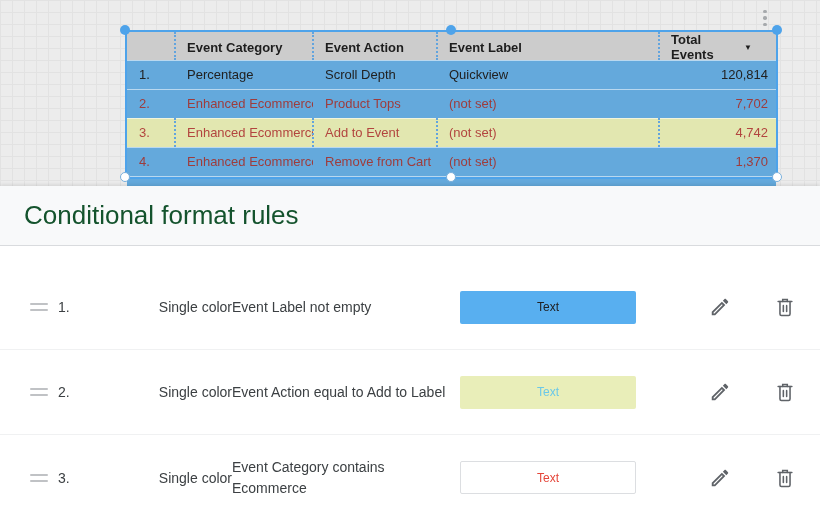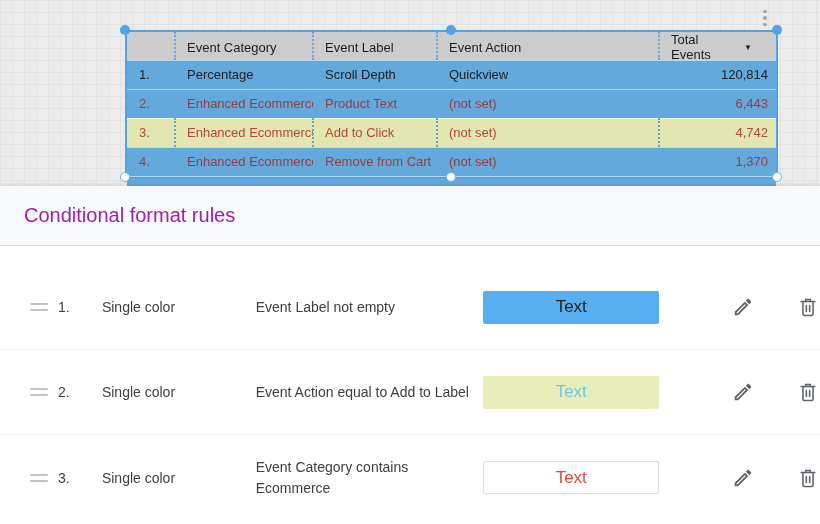--- a/index.html
+++ b/index.html
@@ -16,21 +16,21 @@
 
   .kebab { position:absolute; left:760px; top:6px; width:10px; height:24px;
     display:flex; flex-direction:column; align-items:center; justify-content:center; gap:3px; cursor:pointer; }
   .kebab i { width:3.5px; height:3.5px; border-radius:50%; background:#a6a9ac; }
 
   .table-wrap { position:absolute; left:127px; top:32px; width:649px; height:154px; }
   .rows-clip { position:absolute; inset:0; overflow:hidden; }
 
   .thead, .tr { display:grid; grid-template-columns:48px 138px 124px 222px 117px; }
   .thead { height:28px; background:#cccccc; }
-  .th { display:flex; align-items:center; padding-left:12px; font-size:13px; font-weight:400; color:#1d1d1d; }
+  .th { display:flex; align-items:center; padding-left:12px; font-size:13px; font-weight:700; color:#1d1d1d; }
   .th:first-child { padding-left:12px; }
   .th:last-child { justify-content:flex-end; padding-right:24px; }
   .sort { font-size:8px; margin-left:6px; color:#1d1d1d; }
 
   .tr { height:29px; font-size:13px; box-shadow:inset 0 1px 0 rgba(255,255,255,.55); }
   .td { display:flex; align-items:center; padding-left:12px; white-space:nowrap; overflow:hidden; }
   .td.c-total { justify-content:flex-end; padding-right:8px; padding-left:0; }
 
   
   .guide { position:absolute; width:0; border-left:2px dotted #62a4de; pointer-events:none; }
@@ -44,36 +44,36 @@
   .handle { position:absolute; width:10px; height:10px; border-radius:50%; cursor:grab; }
   .handle.top { background:#4ea3ea; top:-7px; }
   .handle.bottom { background:#ffffff; border:1px solid #7ab0dc; top:140px; }
   .hx-l { left:-7px; } .hx-m { left:319px; } .hx-r { left:645px; }
 
   
   .panel { position:absolute; left:0; top:186px; width:820px; height:338px; background:#fff;
     box-shadow:0 -1px 4px rgba(0,0,0,.12); }
   .panel-header { height:60px; background:#f8f9fa; border-bottom:1px solid #d9dbde;
     display:flex; align-items:center; padding-left:24px; }
-  .panel-title { font-size:20px; font-weight:400; color:#a21caf; }
+  .panel-title { font-size:26px; font-weight:400; color:#14532d; }
 
   .rules { padding-top:19px; }
   .rule { display:flex; align-items:center; height:85px; padding-left:30px;
     border-bottom:1px solid #f0f1f2; font-size:14px; color:#3c4043; }
   .rule:last-child { border-bottom:none; }
 
   .drag { width:18px; margin-right:10px; display:flex; flex-direction:column; gap:4px; cursor:grab; }
   .drag i { display:block; height:2px; background:#c0c2c5; border-radius:1px; }
 
   .r-num  { width:44px; }
-  .r-type { width:130px; }
-  .r-cond { width:228px; white-space:pre-line; line-height:1.45; padding-right:8px;margin-left:24px; }
+  .r-type { width:130px;text-align:right; }
+  .r-cond { width:228px; white-space:pre-line; line-height:1.45; padding-right:8px; }
 
   .chip { width:176px; height:33px; display:flex; align-items:center; justify-content:center;
-    font-size:17px; border:1px solid transparent; border-radius:2px; cursor:pointer; }
+    font-size:12px; border:1px solid transparent; border-radius:2px; cursor:pointer; }
 
   .icon-btn { background:none; border:none; padding:0; width:24px; height:24px; cursor:pointer; }
   .icon-btn.edit { margin-left:72px; }
   .icon-btn.del  { margin-left:41px; }
   .icon-btn svg { width:22px; height:22px; display:block; margin:auto; }
 </style>
 </head>
 <body>
 
 <div class="canvas">
@@ -88,51 +88,51 @@
       <div class="thead" id="thead">
           <div class="th">
     <span class="th-label"></span>
 
   </div>
           <div class="th">
     <span class="th-label">Event Category</span>
 
   </div>
           <div class="th">
+    <span class="th-label">Event Action</span>
+
+  </div>
+          <div class="th">
     <span class="th-label">Event Label</span>
-
-  </div>
-          <div class="th">
-    <span class="th-label">Event Action</span>
 
   </div>
           <div class="th">
     <span class="th-label">Total Events</span>
     <span class="sort">▼</span>
   </div>
         </div>
       <div id="tbody">
           <div class="tr" style="background: rgb(100, 169, 220); color: rgb(33, 33, 33);">
     <div class="td c-num">1.</div>
     <div class="td">Percentage</div>
     <div class="td">Scroll Depth</div>
     <div class="td">Quickview</div>
     <div class="td c-total">120,814</div>
   </div>
           <div class="tr" style="background: rgb(100, 169, 220); color: rgb(158, 60, 60);">
     <div class="td c-num">2.</div>
     <div class="td">Enhanced Ecommerce</div>
-    <div class="td">Product Text</div>
+    <div class="td">Product Tops</div>
     <div class="td">(not set)</div>
-    <div class="td c-total">6,443</div>
+    <div class="td c-total">7,702</div>
   </div>
           <div class="tr" style="background: rgb(226, 231, 176); color: rgb(178, 69, 63);">
     <div class="td c-num">3.</div>
     <div class="td">Enhanced Ecommerce</div>
-    <div class="td">Add to Click</div>
+    <div class="td">Add to Event</div>
     <div class="td">(not set)</div>
     <div class="td c-total">4,742</div>
   </div>
           <div class="tr" style="background: rgb(100, 169, 220); color: rgb(158, 60, 60);">
     <div class="td c-num">4.</div>
     <div class="td">Enhanced Ecommerce</div>
     <div class="td">Remove from Cart</div>
     <div class="td">(not set)</div>
     <div class="td c-total">1,370</div>
   </div>

